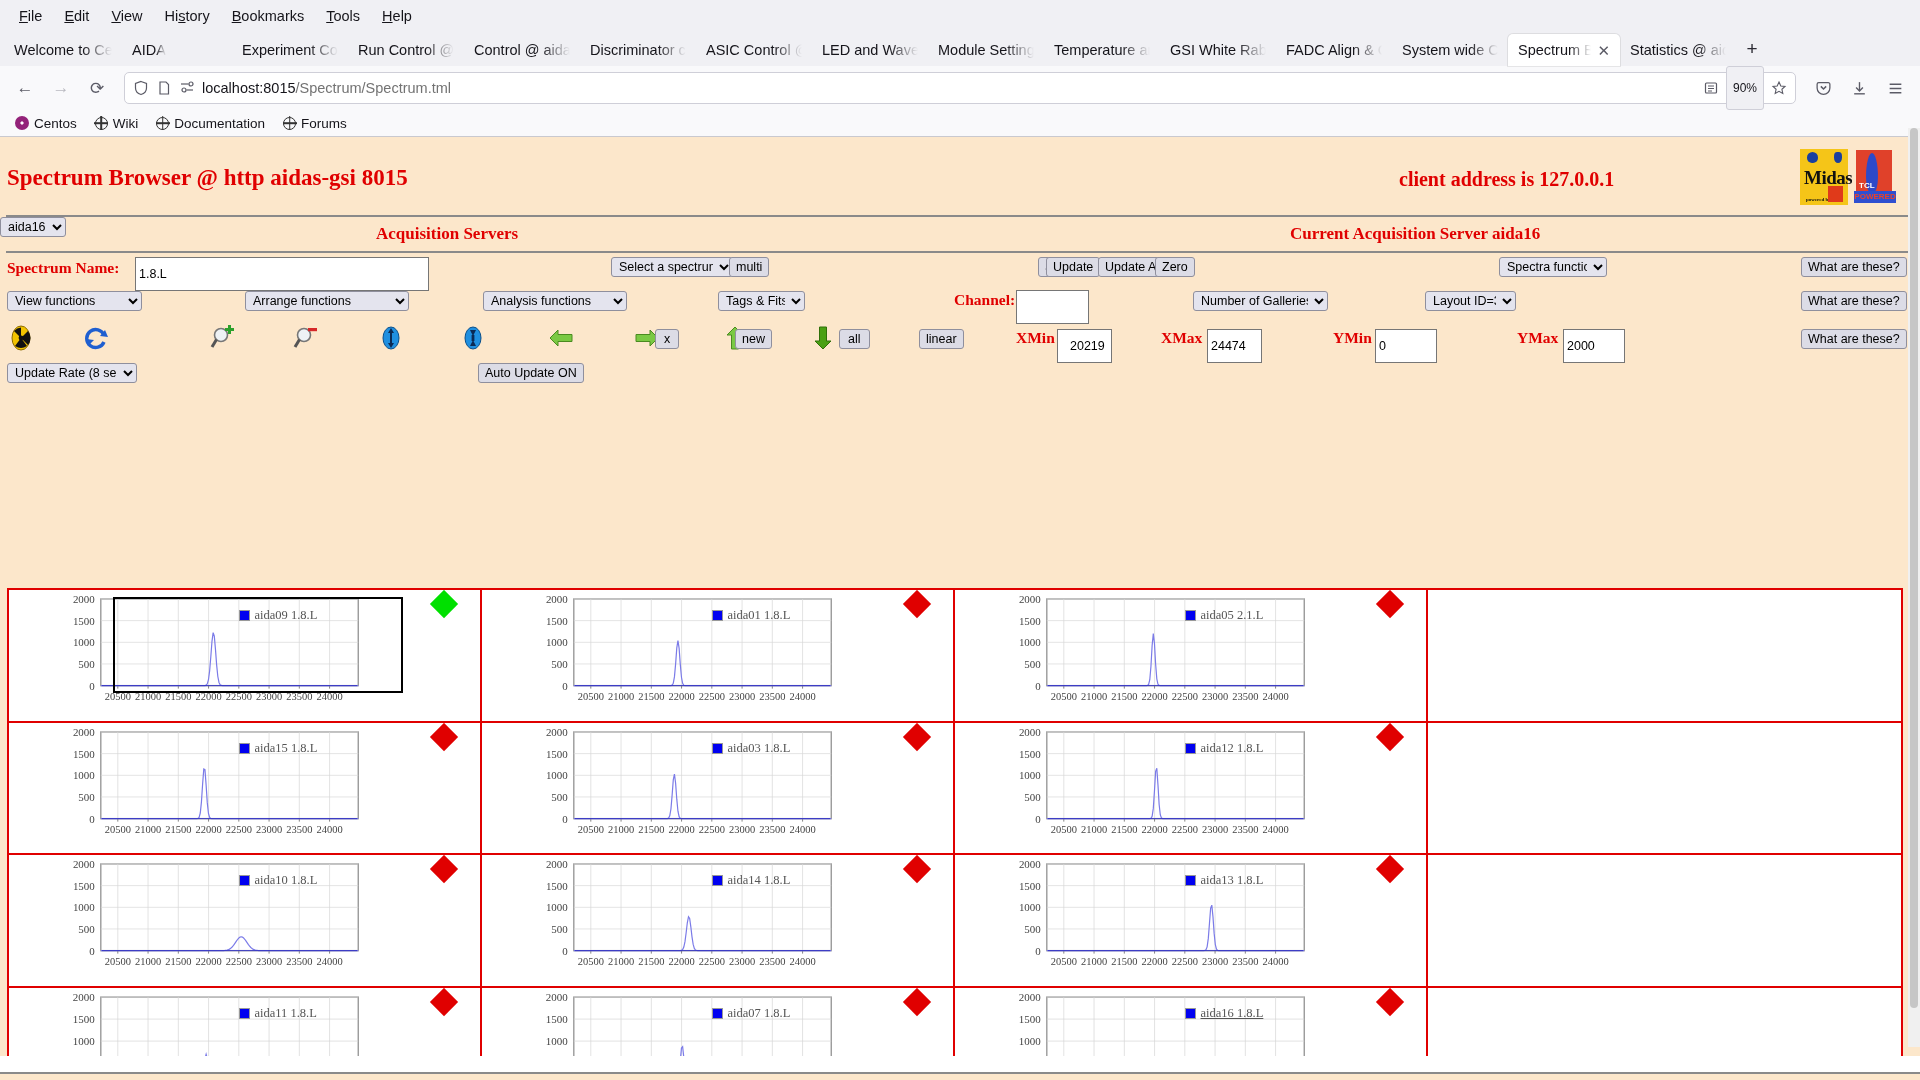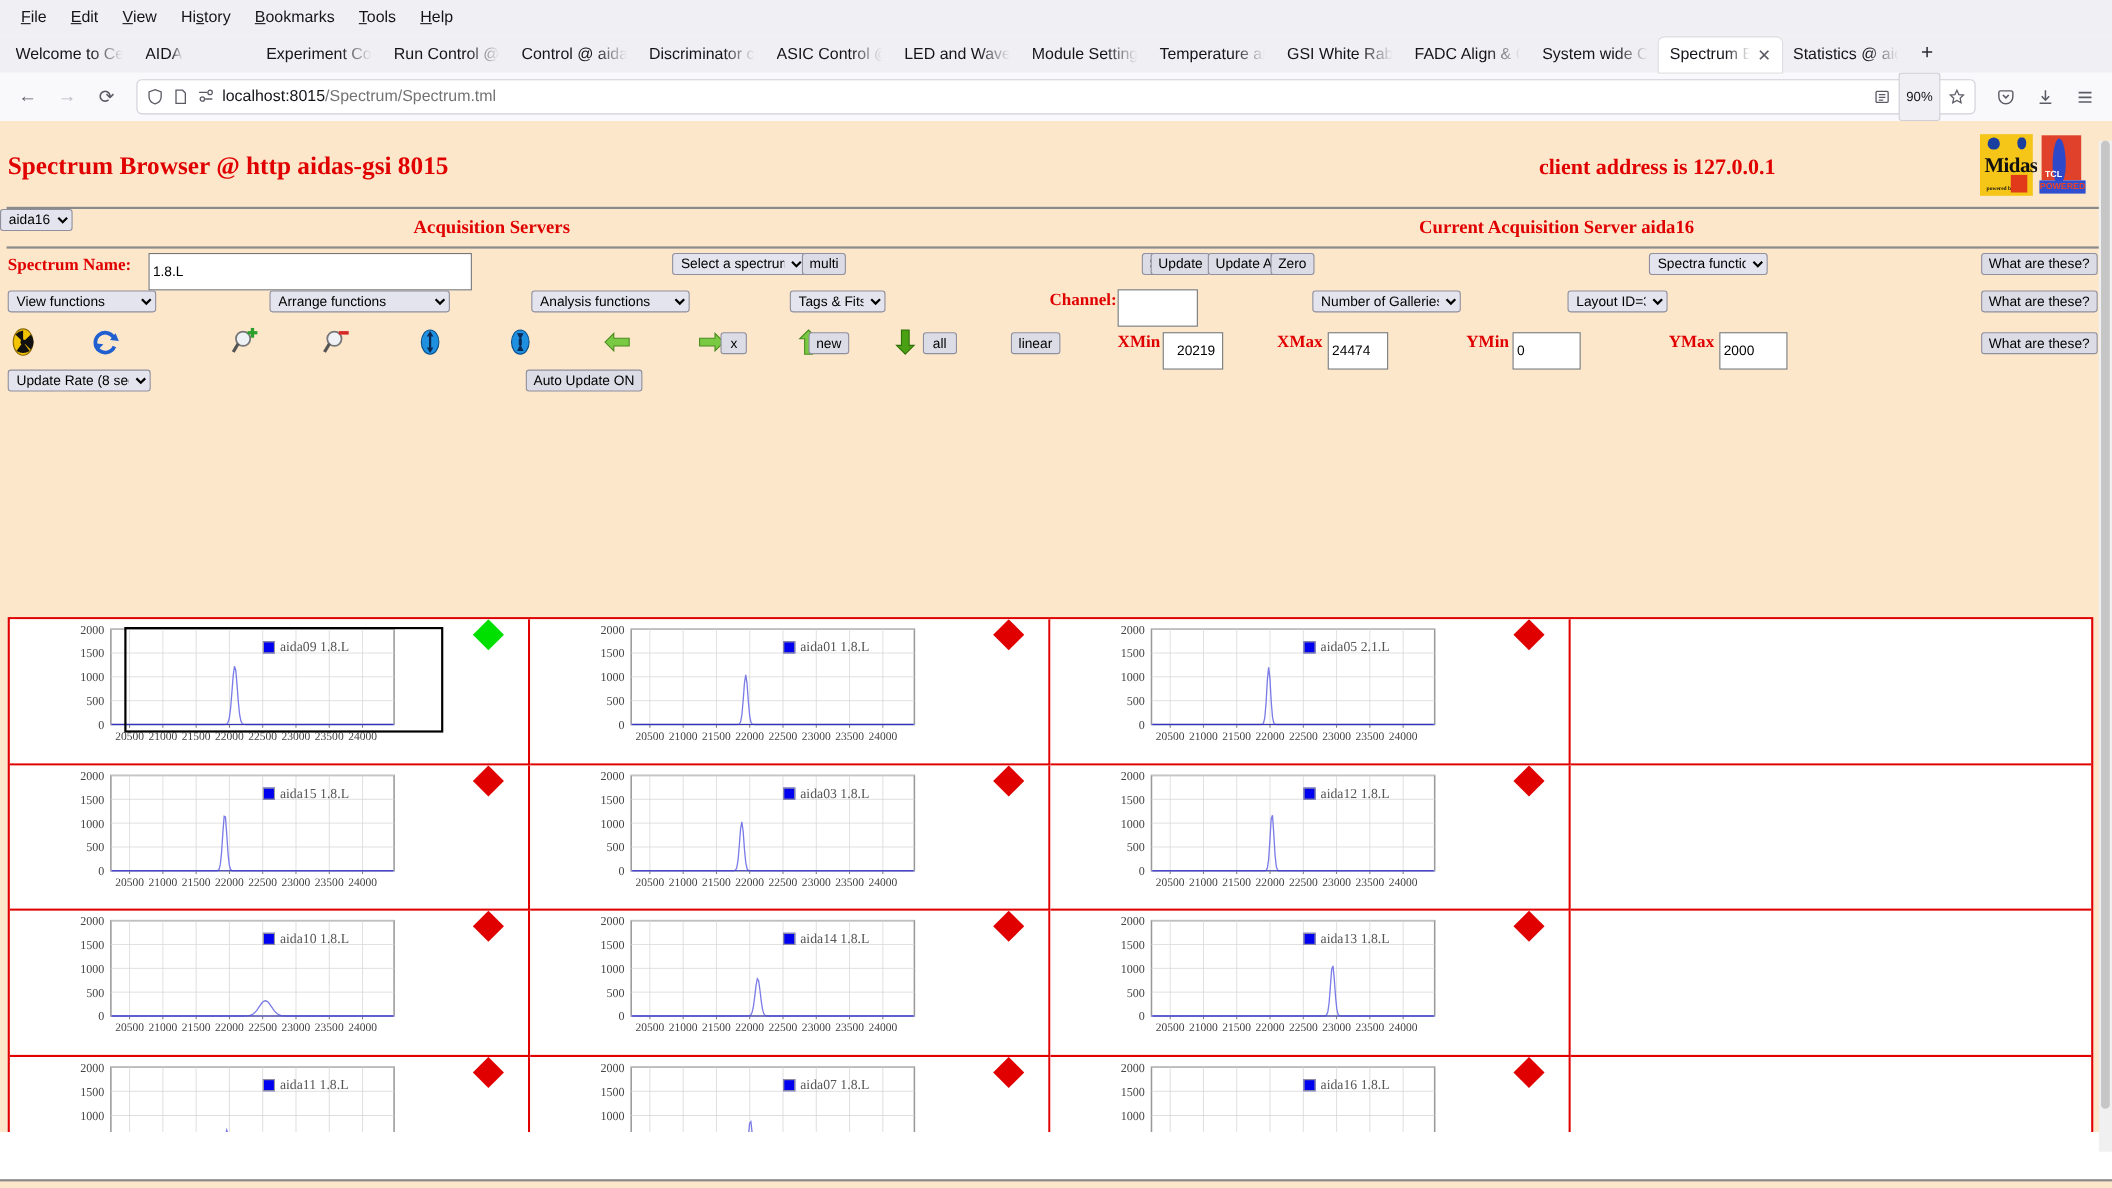--- a/index.html
+++ b/index.html
@@ -322,20 +322,38 @@
     </div>
     <div class="navbtn">
       <svg viewBox="0 0 16 16" width="17" height="17">
           <line x1="2.5" y1="4" x2="13.5" y2="4" stroke="#5b5b66" stroke-width="1.4"></line>
           <line x1="2.5" y1="8" x2="13.5" y2="8" stroke="#5b5b66" stroke-width="1.4"></line>
           <line x1="2.5" y1="12" x2="13.5" y2="12" stroke="#5b5b66" stroke-width="1.4"></line>
         </svg>
     </div>
   </div>
 
+  <div class="bookmarks" id="bookmarks">
+      <div class="bm">
+        <span class="centos-logo"></span>
+        <span>Centos</span>
+      </div>
+      <div class="bm">
+        <span class="globe"></span>
+        <span>Wiki</span>
+      </div>
+      <div class="bm">
+        <span class="globe"></span>
+        <span>Documentation</span>
+      </div>
+      <div class="bm">
+        <span class="globe"></span>
+        <span>Forums</span>
+      </div>
+    </div>
 </div>
 
 <div id="page">
 
   <div class="hdr">
     <h1>Spectrum Browser @ http aidas-gsi 8015</h1>
     <div class="clientaddr">client address is 127.0.0.1</div>
     <div class="logos">
       <div class="logoMidas">
         <span class="p1"></span>
@@ -993,21 +1011,21 @@
           <line x1="92" x2="350" y1="74.25" y2="74.25" stroke="#d6d6d6" stroke-width="0.7"></line>
           <text x="86" y="78.25" text-anchor="end" font-family="Liberation Serif, serif" font-size="11" fill="#444">500</text>
           <line x1="92" x2="350" y1="52.5" y2="52.5" stroke="#d6d6d6" stroke-width="0.7"></line>
           <text x="86" y="56.5" text-anchor="end" font-family="Liberation Serif, serif" font-size="11" fill="#444">1000</text>
           <line x1="92" x2="350" y1="30.75" y2="30.75" stroke="#d6d6d6" stroke-width="0.7"></line>
           <text x="86" y="34.75" text-anchor="end" font-family="Liberation Serif, serif" font-size="11" fill="#444">1500</text>
           <line x1="92" x2="350" y1="9" y2="9" stroke="#d6d6d6" stroke-width="0.7"></line>
           <text x="86" y="13" text-anchor="end" font-family="Liberation Serif, serif" font-size="11" fill="#444">2000</text>
           <path d="M92.00 96.00 L93.17 96.00 L94.35 96.00 L95.52 96.00 L96.69 96.00 L97.86 96.00 L99.04 96.00 L100.21 96.00 L101.38 96.00 L102.55 96.00 L103.73 96.00 L104.90 96.00 L106.07 96.00 L107.25 96.00 L108.42 96.00 L109.59 96.00 L110.76 96.00 L111.94 96.00 L113.11 96.00 L114.28 96.00 L115.45 96.00 L116.63 96.00 L117.80 96.00 L118.97 96.00 L120.15 96.00 L121.32 96.00 L122.49 96.00 L123.66 96.00 L124.84 96.00 L126.01 96.00 L127.18 96.00 L128.35 96.00 L129.53 96.00 L130.70 96.00 L131.87 96.00 L133.05 96.00 L134.22 96.00 L135.39 96.00 L136.56 96.00 L137.74 96.00 L138.91 96.00 L140.08 96.00 L141.25 96.00 L142.43 96.00 L143.60 96.00 L144.77 96.00 L145.95 96.00 L147.12 96.00 L148.29 96.00 L149.46 96.00 L150.64 96.00 L151.81 96.00 L152.98 96.00 L154.15 96.00 L155.33 96.00 L156.50 96.00 L157.67 96.00 L158.85 96.00 L160.02 96.00 L161.19 96.00 L162.36 96.00 L163.54 96.00 L164.71 96.00 L165.88 96.00 L167.05 96.00 L168.23 96.00 L169.40 96.00 L170.57 96.00 L171.75 96.00 L172.92 96.00 L174.09 96.00 L175.26 96.00 L176.44 96.00 L177.61 96.00 L178.78 96.00 L179.95 96.00 L181.13 96.00 L182.30 96.00 L183.47 95.99 L184.65 95.97 L185.82 95.85 L186.99 95.45 L188.16 94.30 L189.34 91.75 L190.51 87.36 L191.68 81.73 L192.85 76.86 L194.03 75.14 L195.20 77.53 L196.37 82.71 L197.55 88.24 L198.72 92.32 L199.89 94.58 L201.06 95.55 L202.24 95.89 L203.41 95.98 L204.58 96.00 L205.75 96.00 L206.93 96.00 L208.10 96.00 L209.27 96.00 L210.45 96.00 L211.62 96.00 L212.79 96.00 L213.96 96.00 L215.14 96.00 L216.31 96.00 L217.48 96.00 L218.65 96.00 L219.83 96.00 L221.00 96.00 L222.17 96.00 L223.35 96.00 L224.52 96.00 L225.69 96.00 L226.86 96.00 L228.04 96.00 L229.21 96.00 L230.38 96.00 L231.55 96.00 L232.73 96.00 L233.90 96.00 L235.07 96.00 L236.25 96.00 L237.42 96.00 L238.59 96.00 L239.76 96.00 L240.94 96.00 L242.11 96.00 L243.28 96.00 L244.45 96.00 L245.63 96.00 L246.80 96.00 L247.97 96.00 L249.15 96.00 L250.32 96.00 L251.49 96.00 L252.66 96.00 L253.84 96.00 L255.01 96.00 L256.18 96.00 L257.35 96.00 L258.53 96.00 L259.70 96.00 L260.87 96.00 L262.05 96.00 L263.22 96.00 L264.39 96.00 L265.56 96.00 L266.74 96.00 L267.91 96.00 L269.08 96.00 L270.25 96.00 L271.43 96.00 L272.60 96.00 L273.77 96.00 L274.95 96.00 L276.12 96.00 L277.29 96.00 L278.46 96.00 L279.64 96.00 L280.81 96.00 L281.98 96.00 L283.15 96.00 L284.33 96.00 L285.50 96.00 L286.67 96.00 L287.85 96.00 L289.02 96.00 L290.19 96.00 L291.36 96.00 L292.54 96.00 L293.71 96.00 L294.88 96.00 L296.05 96.00 L297.23 96.00 L298.40 96.00 L299.57 96.00 L300.75 96.00 L301.92 96.00 L303.09 96.00 L304.26 96.00 L305.44 96.00 L306.61 96.00 L307.78 96.00 L308.95 96.00 L310.13 96.00 L311.30 96.00 L312.47 96.00 L313.65 96.00 L314.82 96.00 L315.99 96.00 L317.16 96.00 L318.34 96.00 L319.51 96.00 L320.68 96.00 L321.85 96.00 L323.03 96.00 L324.20 96.00 L325.37 96.00 L326.55 96.00 L327.72 96.00 L328.89 96.00 L330.06 96.00 L331.24 96.00 L332.41 96.00 L333.58 96.00 L334.75 96.00 L335.93 96.00 L337.10 96.00 L338.27 96.00 L339.45 96.00 L340.62 96.00 L341.79 96.00 L342.96 96.00 L344.14 96.00 L345.31 96.00 L346.48 96.00 L347.65 96.00 L348.83 96.00 L350.00 96.00 " fill="none" stroke="#7b7be8" stroke-width="1.2"></path>
           <line x1="93" x2="349" y1="96" y2="96" stroke="#3434c0" stroke-width="1"></line>
-        </svg><div class="legendbox" style="left: 48.7288%; top: 18px;">
+        </svg><div class="legendbox" style="left: 48.7288%; top: 18px; text-decoration: underline;">
           <span class="sw"></span>
           <span>aida16 1.8.L</span>
         </div><div class="diamond" style="background: rgb(224, 0, 0);"></div></div>
       <div class="cell"></div>
     </div>
 
   <div class="footer">
     
     
     

